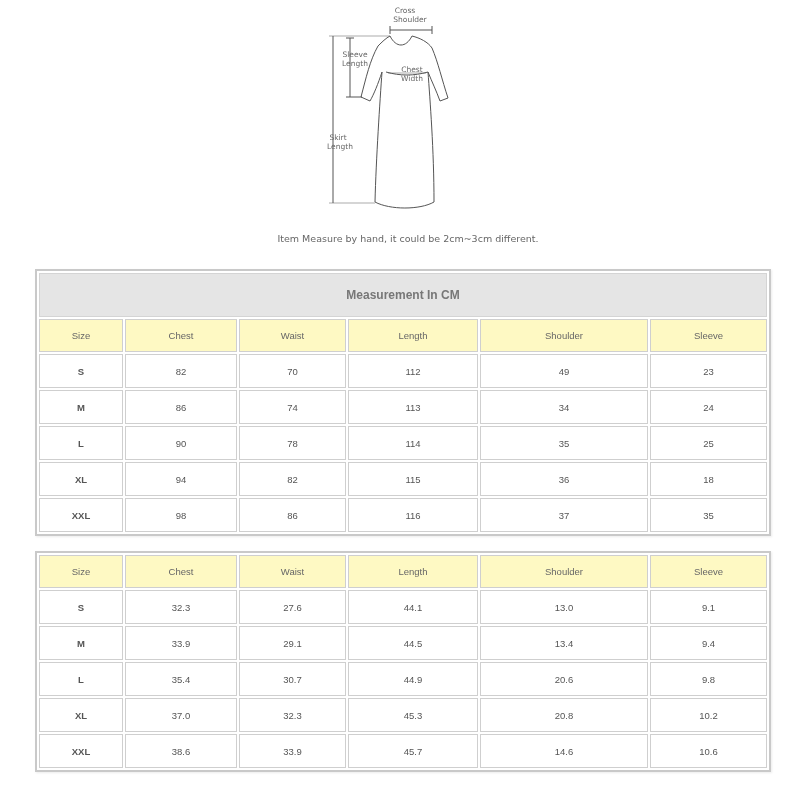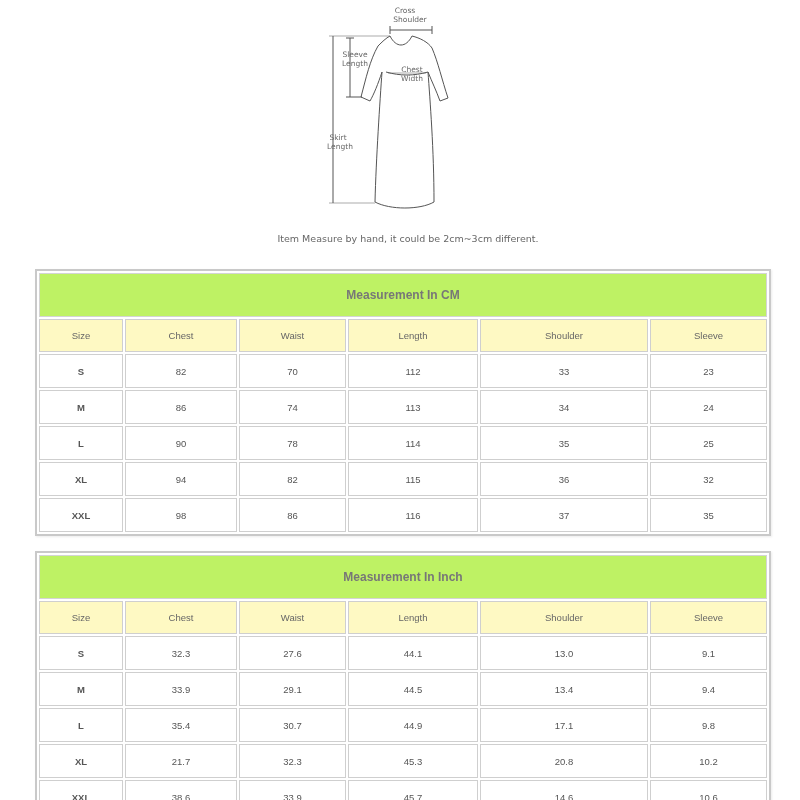--- a/index.html
+++ b/index.html
@@ -3,21 +3,21 @@
 <meta charset="utf-8">
 <style>
   html, body { margin:0; padding:0; background:#ffffff; }
   body { width:800px; height:800px; overflow:hidden; position:relative; font-family:"Liberation Sans", sans-serif; color:#555; }
   .diagram { position:absolute; left:300px; top:0; width:200px; height:220px; }
   .diagram svg { width:200px; height:220px; display:block; }
   .note { position:absolute; left:8px; width:800px; top:233px; text-align:center; font-size:9.5px; color:#666; font-family:"DejaVu Sans", sans-serif; }
   .tbl-wrap { position:absolute; left:35px; width:732px; border:2px solid #c9c9c9; background:#fff; box-shadow:1px 1px 2px rgba(0,0,0,0.08); }
   table { border-collapse:separate; border-spacing:2px; width:100%; table-layout:fixed; background:#fff; }
   td { border:1px solid #cfcfcf; text-align:center; font-size:9.5px; color:#555; height:32px; padding:0; }
-  td.title { background:#bef264; font-size:12px; font-weight:bold; color:#777; height:42px; border-color:#d4d4d4; }
+  td.title { background:#e5e5e5; font-size:12px; font-weight:bold; color:#777; height:42px; border-color:#d4d4d4; }
   tr.head td { background:#fef9c3; color:#666; height:31px; }
   td.size { font-weight:bold; color:#555; }
 </style>
 </head>
 <body>
 
 <div class="diagram">
   <svg viewBox="0 0 200 220">
     <g fill="none" stroke="#555" stroke-width="1">
 
@@ -75,21 +75,21 @@
       <td>Waist</td>
       <td>Length</td>
       <td>Shoulder</td>
       <td>Sleeve</td>
     </tr>
     <tr>
       <td class="size">S</td>
       <td>82</td>
       <td>70</td>
       <td>112</td>
-      <td>33</td>
+      <td>49</td>
       <td>23</td>
     </tr>
     <tr>
       <td class="size">M</td>
       <td>86</td>
       <td>74</td>
       <td>113</td>
       <td>34</td>
       <td>24</td>
     </tr>
@@ -100,21 +100,21 @@
       <td>114</td>
       <td>35</td>
       <td>25</td>
     </tr>
     <tr>
       <td class="size">XL</td>
       <td>94</td>
       <td>82</td>
       <td>115</td>
       <td>36</td>
-      <td>32</td>
+      <td>18</td>
     </tr>
     <tr>
       <td class="size">XXL</td>
       <td>98</td>
       <td>86</td>
       <td>116</td>
       <td>37</td>
       <td>35</td>
     </tr>
   </tbody>
@@ -125,23 +125,20 @@
   <table>
     <colgroup>
         <col style="width:84px">
         <col style="width:112px">
         <col style="width:107px">
         <col style="width:130px">
         <col style="width:168px">
         <col>
       </colgroup>
     <tbody>
-        <tr>
-          <td class="title" colspan="6">Measurement In Inch</td>
-        </tr>
     <tr class="head">
       <td>Size</td>
       <td>Chest</td>
       <td>Waist</td>
       <td>Length</td>
       <td>Shoulder</td>
       <td>Sleeve</td>
     </tr>
     <tr>
       <td class="size">S</td>
@@ -157,26 +154,26 @@
       <td>29.1</td>
       <td>44.5</td>
       <td>13.4</td>
       <td>9.4</td>
     </tr>
     <tr>
       <td class="size">L</td>
       <td>35.4</td>
       <td>30.7</td>
       <td>44.9</td>
-      <td>17.1</td>
+      <td>20.6</td>
       <td>9.8</td>
     </tr>
     <tr>
       <td class="size">XL</td>
-      <td>21.7</td>
+      <td>37.0</td>
       <td>32.3</td>
       <td>45.3</td>
       <td>20.8</td>
       <td>10.2</td>
     </tr>
     <tr>
       <td class="size">XXL</td>
       <td>38.6</td>
       <td>33.9</td>
       <td>45.7</td>

